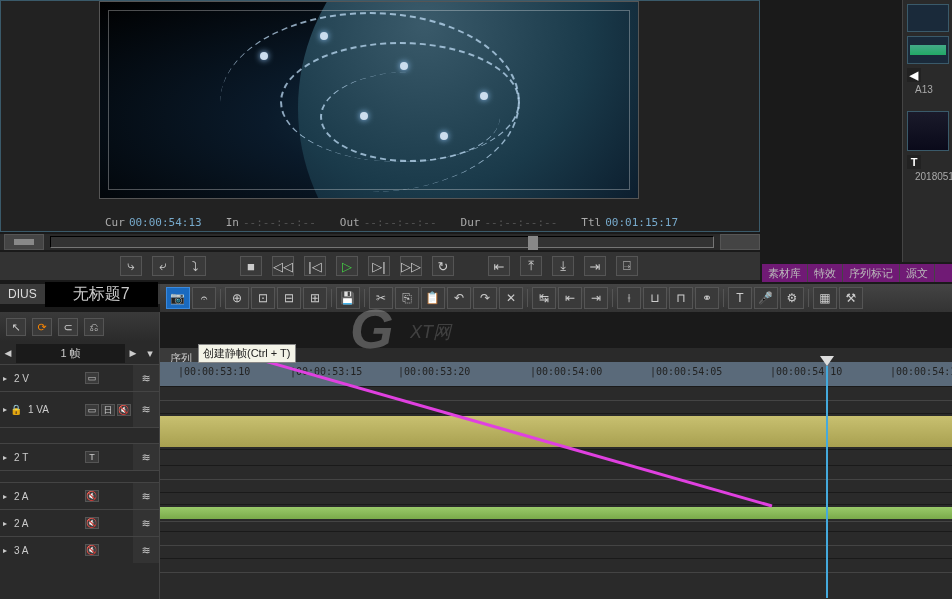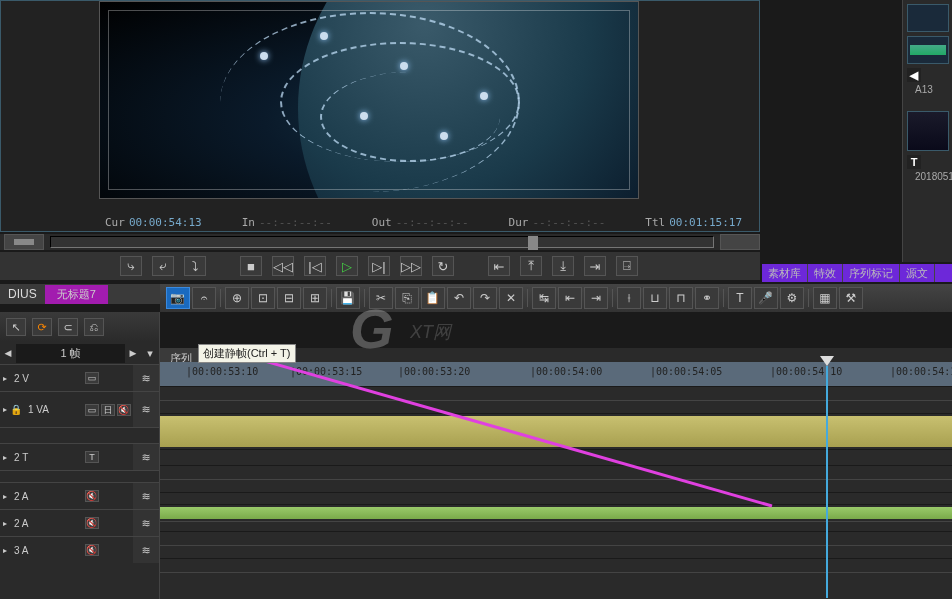--- a/index.html
+++ b/index.html
@@ -10,21 +10,21 @@
   .preview-frame { position: absolute; top: 0; left: 98px; width: 540px; height: 198px; background: #000; border: 1px solid #555; }
   .preview-img { width: 100%; height: 100%; background: radial-gradient(ellipse at 70% 60%, #1a3a4a 0%, #0a1a2a 40%, #000 100%); position: relative; overflow: hidden; }
   .preview-safe { position: absolute; top: 8px; left: 8px; right: 8px; bottom: 8px; border: 1px solid rgba(255,255,255,0.3); }
   .earth { position: absolute; right: -80px; bottom: -120px; width: 420px; height: 420px; border-radius: 50%; background: radial-gradient(circle at 30% 30%, #3a5a6a, #1a3a4a 40%, #0a1a2a 70%, #000); }
   .arc { position: absolute; border: 2px dashed rgba(200,230,255,0.7); border-radius: 50%; }
   .arc1 { width: 300px; height: 180px; top: 10px; left: 120px; border-bottom: none; border-left: none; }
   .arc2 { width: 240px; height: 120px; top: 40px; left: 180px; border-bottom: none; }
   .arc3 { width: 180px; height: 90px; top: 70px; left: 220px; border-top: none; border-right: none; }
   .dot { position: absolute; width: 8px; height: 8px; background: #cde; border-radius: 50%; box-shadow: 0 0 6px #9cf; }
   
-  .timecodes { position: absolute; bottom: 2px; left: 104px; display: flex; gap: 40px; font-family: monospace; font-size: 11px; color: #999; }
+  .timecodes { position: absolute; bottom: 2px; left: 104px; display: flex; gap: 24px; font-family: monospace; font-size: 11px; color: #999; }
   .tc-item span.label { color: #aaa; margin-right: 4px; }
   .tc-item span.val { color: #7ac; }
   .tc-item span.val-dim { color: #555; }
   
   
   .side-bin { position: absolute; right: 0; top: 0; width: 50px; height: 262px; background: #2a2a2a; border-left: 1px solid #444; }
   .thumb { margin: 4px auto; width: 42px; height: 28px; border: 1px solid #3a5a6a; background: #1a2a3a; position: relative; }
   .thumb.audio::after { content: ''; position: absolute; top: 8px; left: 2px; right: 2px; height: 10px; background: linear-gradient(#4a8, #2a6); }
   .thumb-t { width: 14px; height: 14px; background: #222; color: #fff; font-weight: bold; text-align: center; line-height: 14px; margin-left: 2px; }
   .bin-label { font-size: 10px; color: #aaa; margin: 2px 12px; }
@@ -37,27 +37,27 @@
   .scrub-end-l { margin-left: 4px; display:flex; align-items:center; justify-content:center; }
   .scrub-end-l::after { content:''; display:inline-block; width:20px; height:6px; background:#888; }
   
   
   .transport { position: absolute; top: 252px; left: 0; width: 760px; height: 28px; background: #333; display: flex; align-items: center; padding: 0 120px; gap: 10px; }
   .tbtn { width: 22px; height: 20px; background: #3a3a3a; border: 1px solid #555; display: flex; align-items: center; justify-content: center; color: #ccc; font-size: 13px; cursor: pointer; }
   .tbtn.play { color: #4c4; }
   .tgap { width: 14px; }
   
   
-  .right-tabs { position: absolute; top: 264px; right: 0; width: 190px; height: 18px; background: #6d28d9; display: flex; }
+  .right-tabs { position: absolute; top: 264px; right: 0; width: 190px; height: 18px; background: #701a75; display: flex; }
   .rtab { padding: 2px 6px; font-size: 11px; color: #bbb; border-right: 1px solid #444; cursor: pointer; }
   
   
   .title-bar { position: absolute; top: 284px; left: 0; width: 952px; height: 20px; background: #3a3a3a; display: flex; align-items: center; }
   .app-name { padding: 0 8px; color: #ddd; font-size: 12px; }
-  .proj-name { background: #a21caf; padding: 2px 12px; color: #ccc; font-size: 11px; }
+  .proj-name { background: #000000; padding: 2px 28px; color: #ccc; font-size: 16px; }
   
   
   .toolbar { position: absolute; top: 284px; left: 160px; width: 792px; height: 28px; background: linear-gradient(#444,#333); display: flex; align-items: center; padding: 0 6px; gap: 2px; }
   .tbar-btn { width: 24px; height: 22px; background: #3a3a3a; border: 1px solid #555; display: flex; align-items: center; justify-content: center; color: #ccc; font-size: 12px; cursor: pointer; }
   .tbar-btn.active { background: #1a6abf; border-color: #3a8adf; }
   .tbar-sep { width: 1px; height: 18px; background: #555; margin: 0 2px; }
   
   
   .tooltip { position: absolute; top: 344px; left: 198px; background: #f4f4e8; color: #222; border: 1px solid #888; padding: 1px 4px; font-size: 11px; z-index: 100; }
   
@@ -298,21 +298,21 @@
       </div>
     <div class="th-patch">≋</div>
   </div>
 </div>
 
 <div class="seq-tabs">
   <div class="seq-tab">序列</div>
 </div>
 
 <div class="ruler">
-  <span class="ruler-label" style="left:26px">|00:00:53:10</span>
+  <span class="ruler-label" style="left:18px">|00:00:53:10</span>
   <span class="ruler-label" style="left:130px">|00:00:53:15</span>
   <span class="ruler-label" style="left:238px">|00:00:53:20</span>
   <span class="ruler-label" style="left:370px">|00:00:54:00</span>
   <span class="ruler-label" style="left:490px">|00:00:54:05</span>
   <span class="ruler-label" style="left:610px">|00:00:54:10</span>
   <span class="ruler-label" style="left:730px">|00:00:54:15</span>
 </div>
 
 <div class="playhead"></div>
 <div class="playhead-line"></div>

